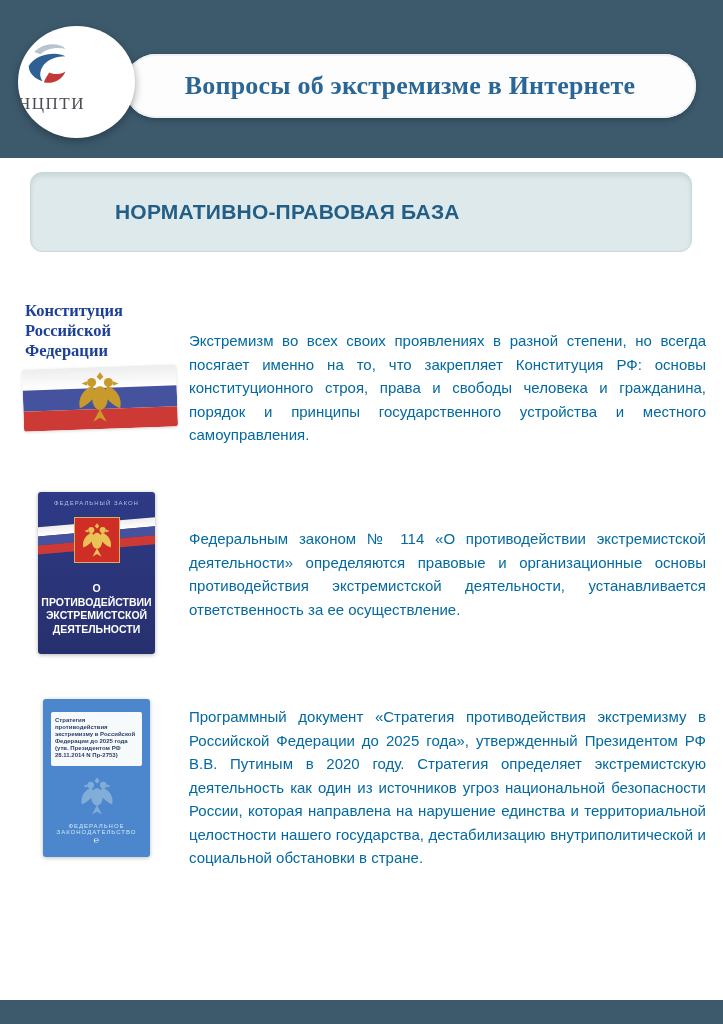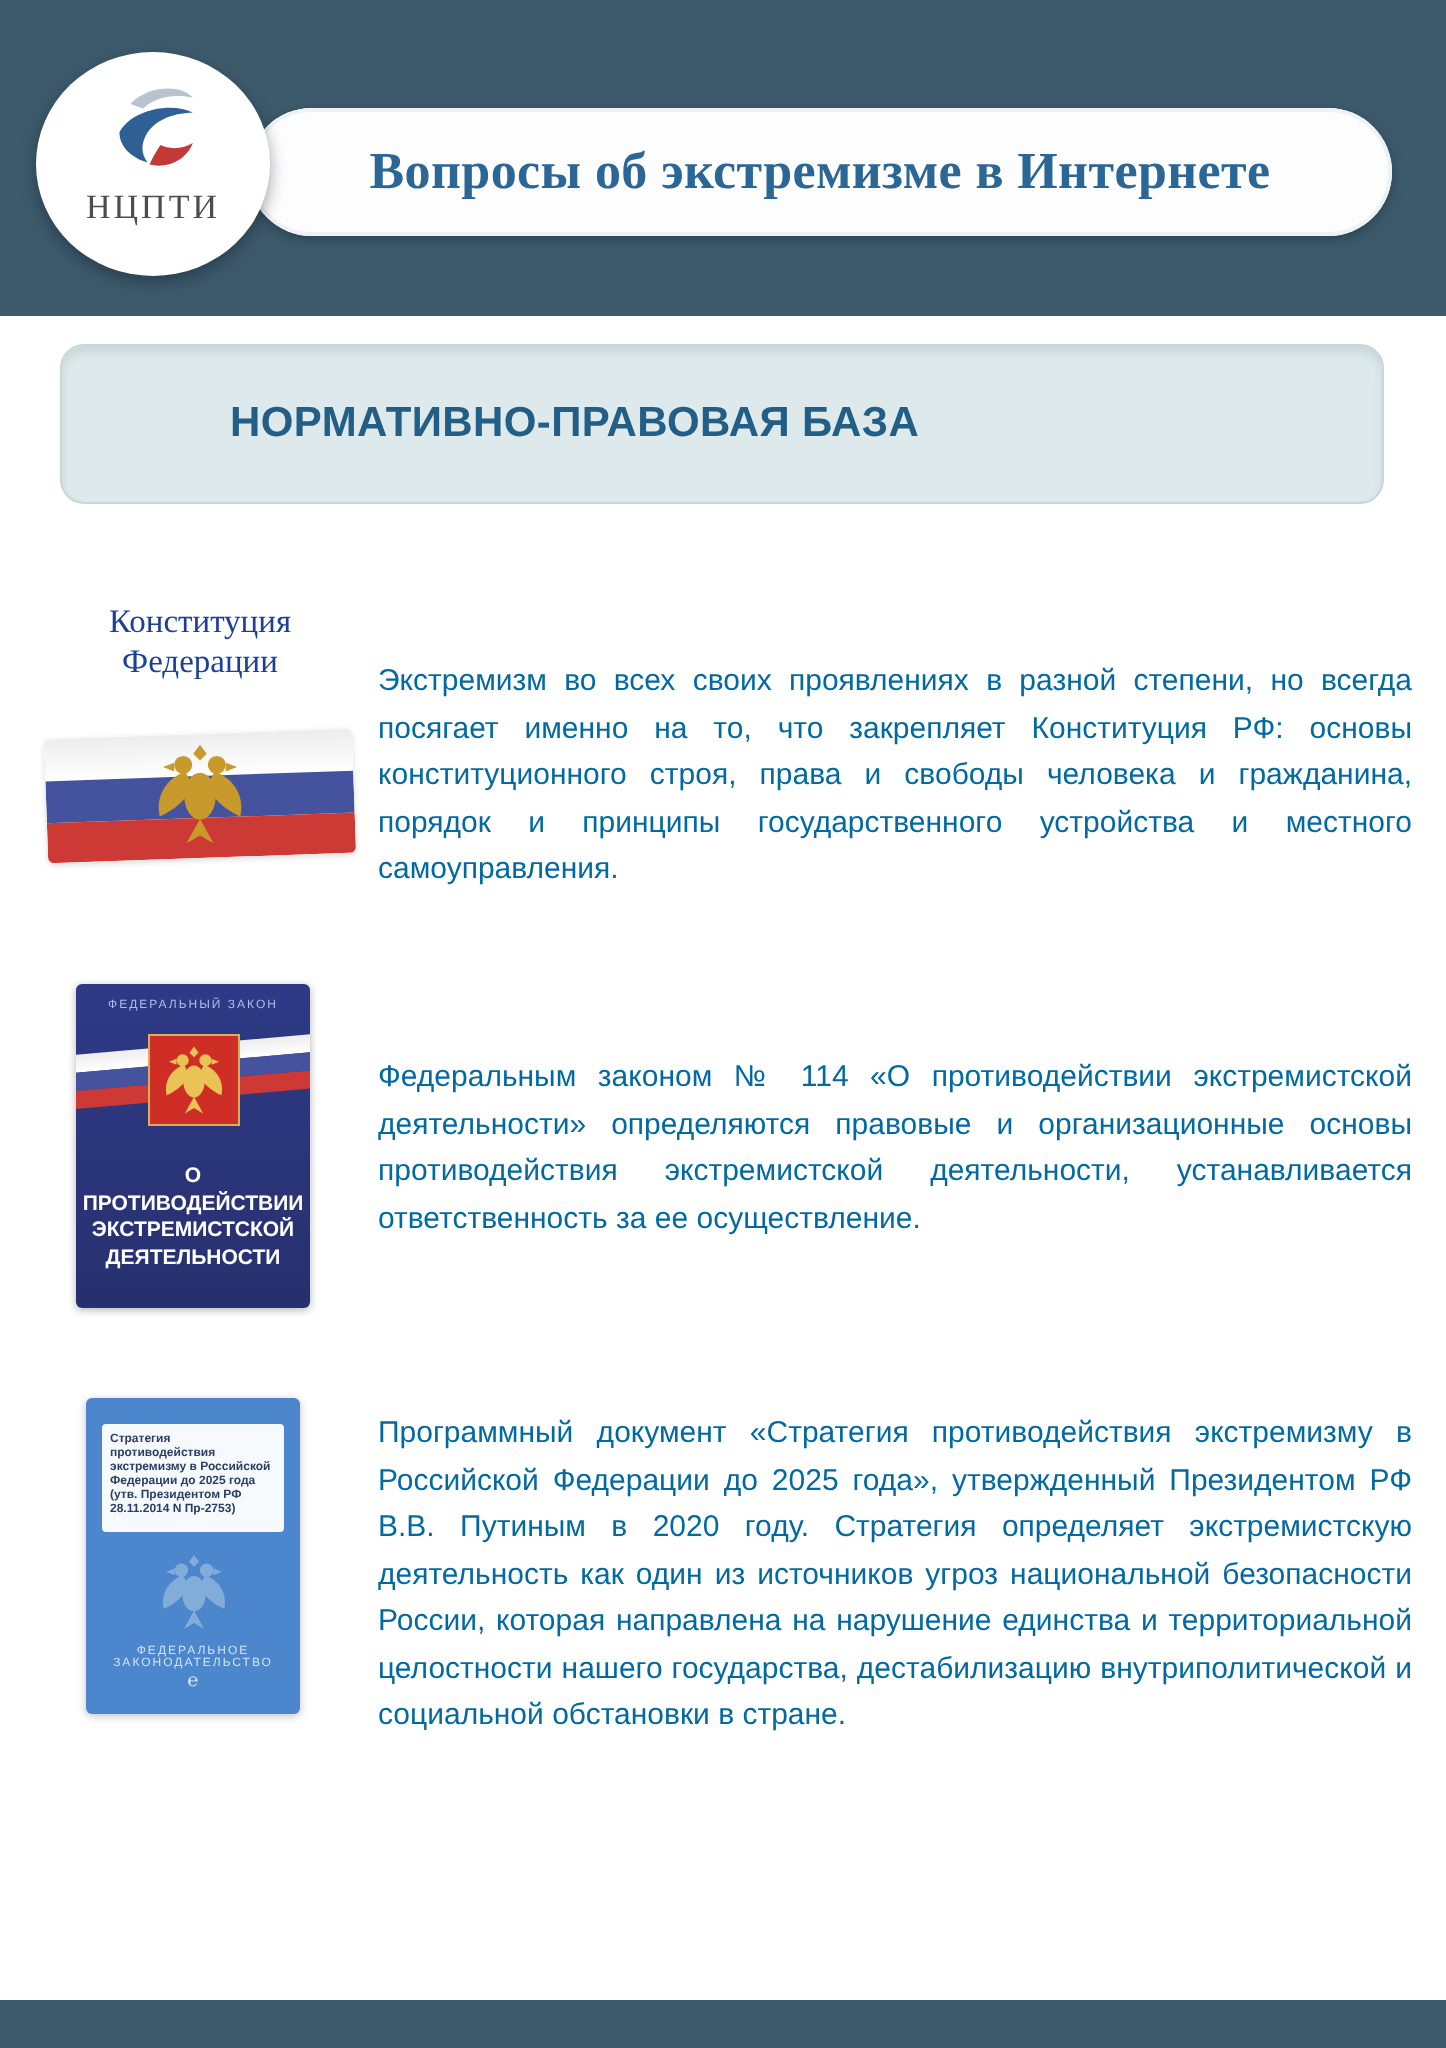--- a/index.html
+++ b/index.html
@@ -7,41 +7,41 @@
         font-family:"Liberation Sans", sans-serif;}
 
   
   .header-bar{position:absolute;left:0;top:0;width:723px;height:158px;background:#3d5a6c;}
   .title-pill{position:absolute;left:124px;top:54px;width:572px;height:64px;background:#fdfdfd;
               border-radius:34px;box-shadow:0 2px 6px rgba(10,25,35,.35), inset 0 0 0 2px #eef2f4;
               display:flex;align-items:center;justify-content:center;font-family:Liberation Serif, serif;}
   .page-title{font-size:26px;font-weight:bold;color:#2b6796;letter-spacing:.2px;white-space:nowrap;}
   .logo-circle{position:absolute;left:18px;top:26px;width:117px;height:112px;background:#fff;
                border-radius:50%;box-shadow:0 3px 8px rgba(10,25,35,.4);z-index:2;
-               display:flex;flex-direction:column;align-items:center;}
+               display:flex;flex-direction:column;}
   .logo-swirl{width:56px;height:54px;margin-top:12px;}
   .logo-text{font-family:"Liberation Serif", serif;font-size:17px;color:#4c4c55;
              letter-spacing:1.5px;margin-top:2px;}
 
   
   .section-box{position:absolute;left:30px;top:172px;width:662px;height:80px;background:#dde9ea;
                border:1px solid #c7d7d8;border-radius:12px;box-sizing:border-box;
                box-shadow:inset 0 3px 4px rgba(110,135,140,.18);
                display:flex;flex-direction:column;justify-content:center;padding-left:84px;gap:20px;}
   .section-line{font-size:21px;font-weight:bold;color:#235e86;line-height:28px;letter-spacing:.2px;}
 
   
   .row-text{position:absolute;left:189px;width:517px;font-size:15px;line-height:23.5px;
             color:#0369a1;text-align:justify;}
   .t1{top:314px;} .t2{top:512px;} .t3{top:690px;}
 
   
   .cover-constitution{position:absolute;left:25px;top:293px;width:150px;height:150px;background:#fff;}
-  .const-title{margin-top:8px;text-align:center;font-family:"Liberation Serif", serif;
-               font-weight:normal;font-size:16.5px;line-height:20px;color:#1c3f97;}
+  .const-title{margin-top:8px;font-family:"Liberation Serif", serif;
+               font-weight:bold;font-size:16.5px;line-height:20px;color:#1c3f97;}
   .const-flag{position:absolute;left:-2px;top:74px;width:154px;height:62px;
               transform:rotate(-2deg);border-radius:3px;overflow:hidden;
               box-shadow:0 1px 3px rgba(0,0,0,.15);}
   .stripe{width:100%;height:21px;}
   .stripe-white{background:linear-gradient(#ededed,#ffffff);}
   .stripe-blue{background:#45539f;}
   .stripe-red{background:#cd3a36;height:20px;}
   .const-eagle{position:absolute;left:47px;top:76px;width:56px;height:56px;}
 
   
@@ -97,20 +97,21 @@
     <span class="logo-text">НЦПТИ</span>
   </div>
 
   <div class="section-box">
     <span class="section-line">НОРМАТИВНО-ПРАВОВАЯ БАЗА</span>
   </div>
 
   <div class="cover-constitution">
     <div class="const-title">
       <div>Конституция</div>
+      <div>Российской</div>
       <div>Федерации</div>
     </div>
     <div class="const-flag">
       <div class="stripe stripe-white"></div>
       <div class="stripe stripe-blue"></div>
       <div class="stripe stripe-red"></div>
     </div>
     <svg class="const-eagle eagle-gold" viewBox="0 0 100 100">
       <g>
         <path d="M50 6 l6 8 -6 6 -6 -6 z"></path>

